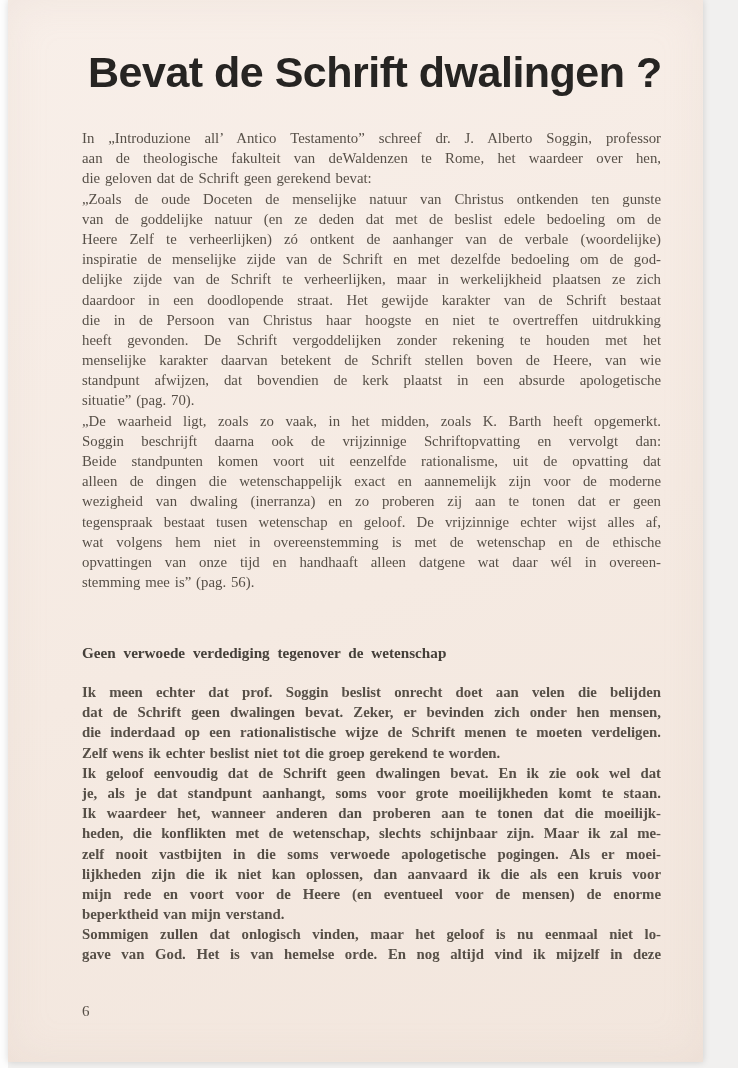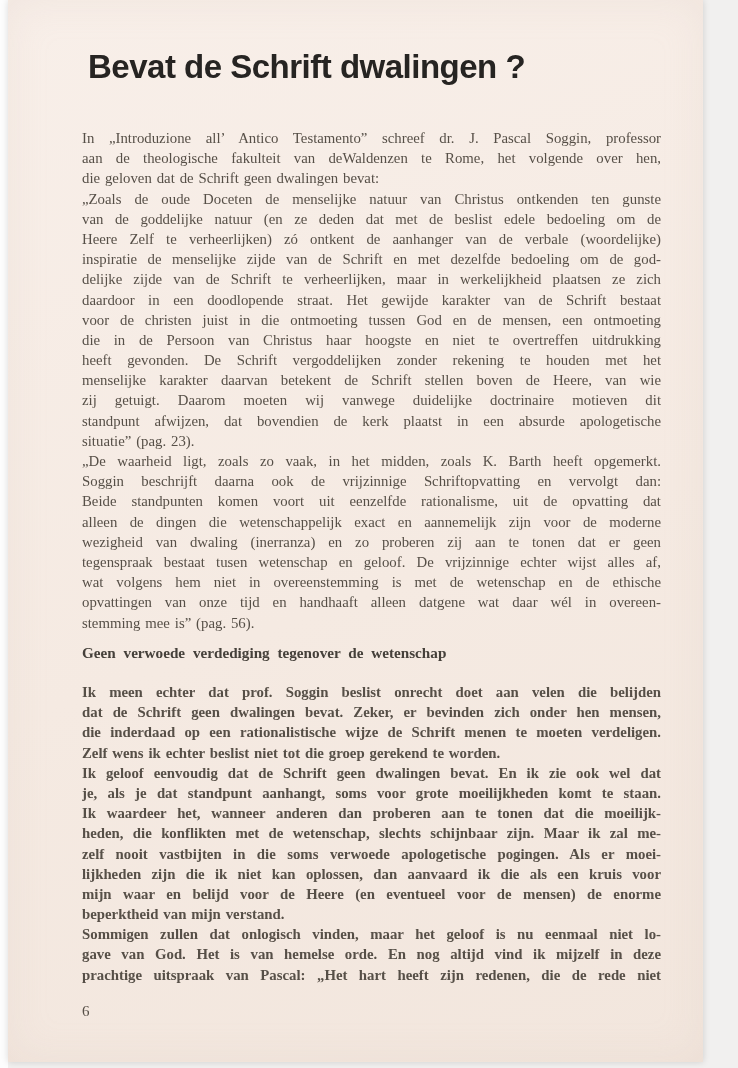--- a/index.html
+++ b/index.html
@@ -27,21 +27,21 @@
     background: linear-gradient(160deg, var(--paper-top, #f8efe9) 0%, #f5eae2 55%, var(--paper-bottom, #f2e6dd) 100%);
     box-shadow: 0 0 7px rgba(0,0,0,0.14), inset 0 0 40px rgba(210,190,175,0.18);
   }
   .title {
     position: absolute;
     left: 80px;
     top: 48px;
     margin: 0;
     font-family: "Liberation Sans", sans-serif;
     font-weight: bold;
-    font-size: 33px;
+    font-size: 43px;
     letter-spacing: -0.5px;
     color: var(--title-color, #262422);
   }
   .col {
     position: absolute;
     left: 74px;
     width: 579px;
     font-size: 14.8px;
     color: var(--text-color, #564f47);
   }
@@ -81,36 +81,34 @@
   }
 </style>
 </head>
 <body>
 
 <div class="scan">
   <div class="paper">
     <h1 class="title">Bevat de Schrift dwalingen ?</h1>
 
     <div class="col intro">
-        <div class="line">In „Introduzione all’ Antico Testamento” schreef dr. J. Pascal Soggin, professor</div>
-        <div class="line">aan de theologische fakulteit van deWaldenzen te Rome, het volgende over hen,</div>
-        <div class="line last">die geloven dat de Schrift geen dwalingen bevat:</div>
+        <div class="line">In „Introduzione all’ Antico Testamento” schreef dr. J. Alberto Soggin, professor</div>
+        <div class="line">aan de theologische fakulteit van deWaldenzen te Rome, het waardeer over hen,</div>
+        <div class="line last">die geloven dat de Schrift geen gerekend bevat:</div>
         <div class="line">„Zoals de oude Doceten de menselijke natuur van Christus ontkenden ten gunste</div>
         <div class="line">van de goddelijke natuur (en ze deden dat met de beslist edele bedoeling om de</div>
         <div class="line">Heere Zelf te verheerlijken) zó ontkent de aanhanger van de verbale (woordelijke)</div>
         <div class="line">inspiratie de menselijke zijde van de Schrift en met dezelfde bedoeling om de god-</div>
         <div class="line">delijke zijde van de Schrift te verheerlijken, maar in werkelijkheid plaatsen ze zich</div>
         <div class="line">daardoor in een doodlopende straat. Het gewijde karakter van de Schrift bestaat</div>
-        <div class="line">voor de christen juist in die ontmoeting tussen God en de mensen, een ontmoeting</div>
         <div class="line">die in de Persoon van Christus haar hoogste en niet te overtreffen uitdrukking</div>
         <div class="line">heeft gevonden. De Schrift vergoddelijken zonder rekening te houden met het</div>
         <div class="line">menselijke karakter daarvan betekent de Schrift stellen boven de Heere, van wie</div>
-        <div class="line">zij getuigt. Daarom moeten wij vanwege duidelijke doctrinaire motieven dit</div>
         <div class="line">standpunt afwijzen, dat bovendien de kerk plaatst in een absurde apologetische</div>
-        <div class="line last">situatie” (pag. 23).</div>
+        <div class="line last">situatie” (pag. 70).</div>
         <div class="line">„De waarheid ligt, zoals zo vaak, in het midden, zoals K. Barth heeft opgemerkt.</div>
         <div class="line">Soggin beschrijft daarna ook de vrijzinnige Schriftopvatting en vervolgt dan:</div>
         <div class="line">Beide standpunten komen voort uit eenzelfde rationalisme, uit de opvatting dat</div>
         <div class="line">alleen de dingen die wetenschappelijk exact en aannemelijk zijn voor de moderne</div>
         <div class="line">wezigheid van dwaling (inerranza) en zo proberen zij aan te tonen dat er geen</div>
         <div class="line">tegenspraak bestaat tusen wetenschap en geloof. De vrijzinnige echter wijst alles af,</div>
         <div class="line">wat volgens hem niet in overeenstemming is met de wetenschap en de ethische</div>
         <div class="line">opvattingen van onze tijd en handhaaft alleen datgene wat daar wél in overeen-</div>
         <div class="line last">stemming mee is” (pag. 56).</div>
       </div>
@@ -121,22 +119,21 @@
         <div class="line">Ik meen echter dat prof. Soggin beslist onrecht doet aan velen die belijden</div>
         <div class="line">dat de Schrift geen dwalingen bevat. Zeker, er bevinden zich onder hen mensen,</div>
         <div class="line">die inderdaad op een rationalistische wijze de Schrift menen te moeten verdeligen.</div>
         <div class="line last">Zelf wens ik echter beslist niet tot die groep gerekend te worden.</div>
         <div class="line">Ik geloof eenvoudig dat de Schrift geen dwalingen bevat. En ik zie ook wel dat</div>
         <div class="line">je, als je dat standpunt aanhangt, soms voor grote moeilijkheden komt te staan.</div>
         <div class="line">Ik waardeer het, wanneer anderen dan proberen aan te tonen dat die moeilijk-</div>
         <div class="line">heden, die konflikten met de wetenschap, slechts schijnbaar zijn. Maar ik zal me-</div>
         <div class="line">zelf nooit vastbijten in die soms verwoede apologetische pogingen. Als er moei-</div>
         <div class="line">lijkheden zijn die ik niet kan oplossen, dan aanvaard ik die als een kruis voor</div>
-        <div class="line">mijn waar en belijd voor de Heere (en eventueel voor de mensen) de enorme</div>
+        <div class="line">mijn rede en voort voor de Heere (en eventueel voor de mensen) de enorme</div>
         <div class="line last">beperktheid van mijn verstand.</div>
         <div class="line">Sommigen zullen dat onlogisch vinden, maar het geloof is nu eenmaal niet lo-</div>
         <div class="line">gave van God. Het is van hemelse orde. En nog altijd vind ik mijzelf in deze</div>
-        <div class="line">prachtige uitspraak van Pascal: „Het hart heeft zijn redenen, die de rede niet</div>
       </div>
 
     <div class="pagenum">6</div>
   </div>
 </div>
 
 </body></html>

